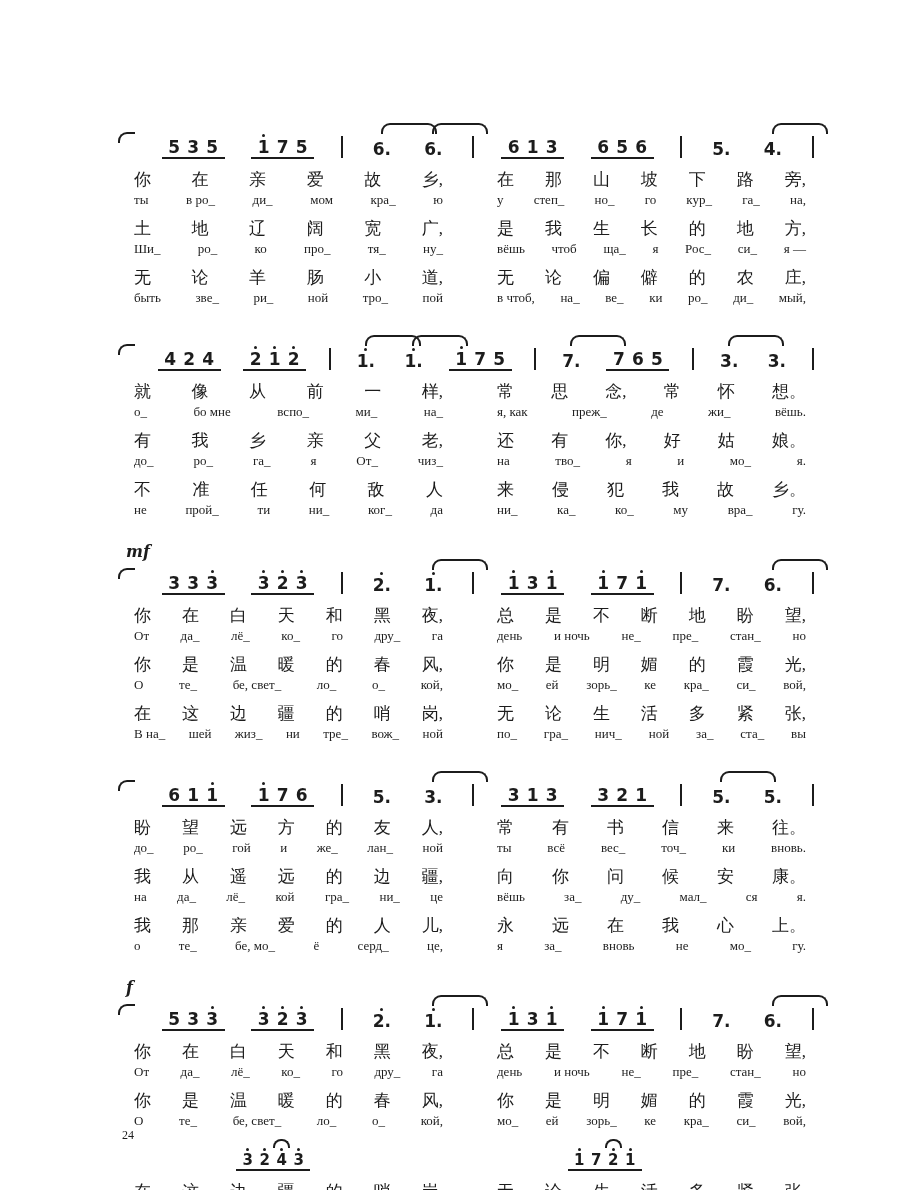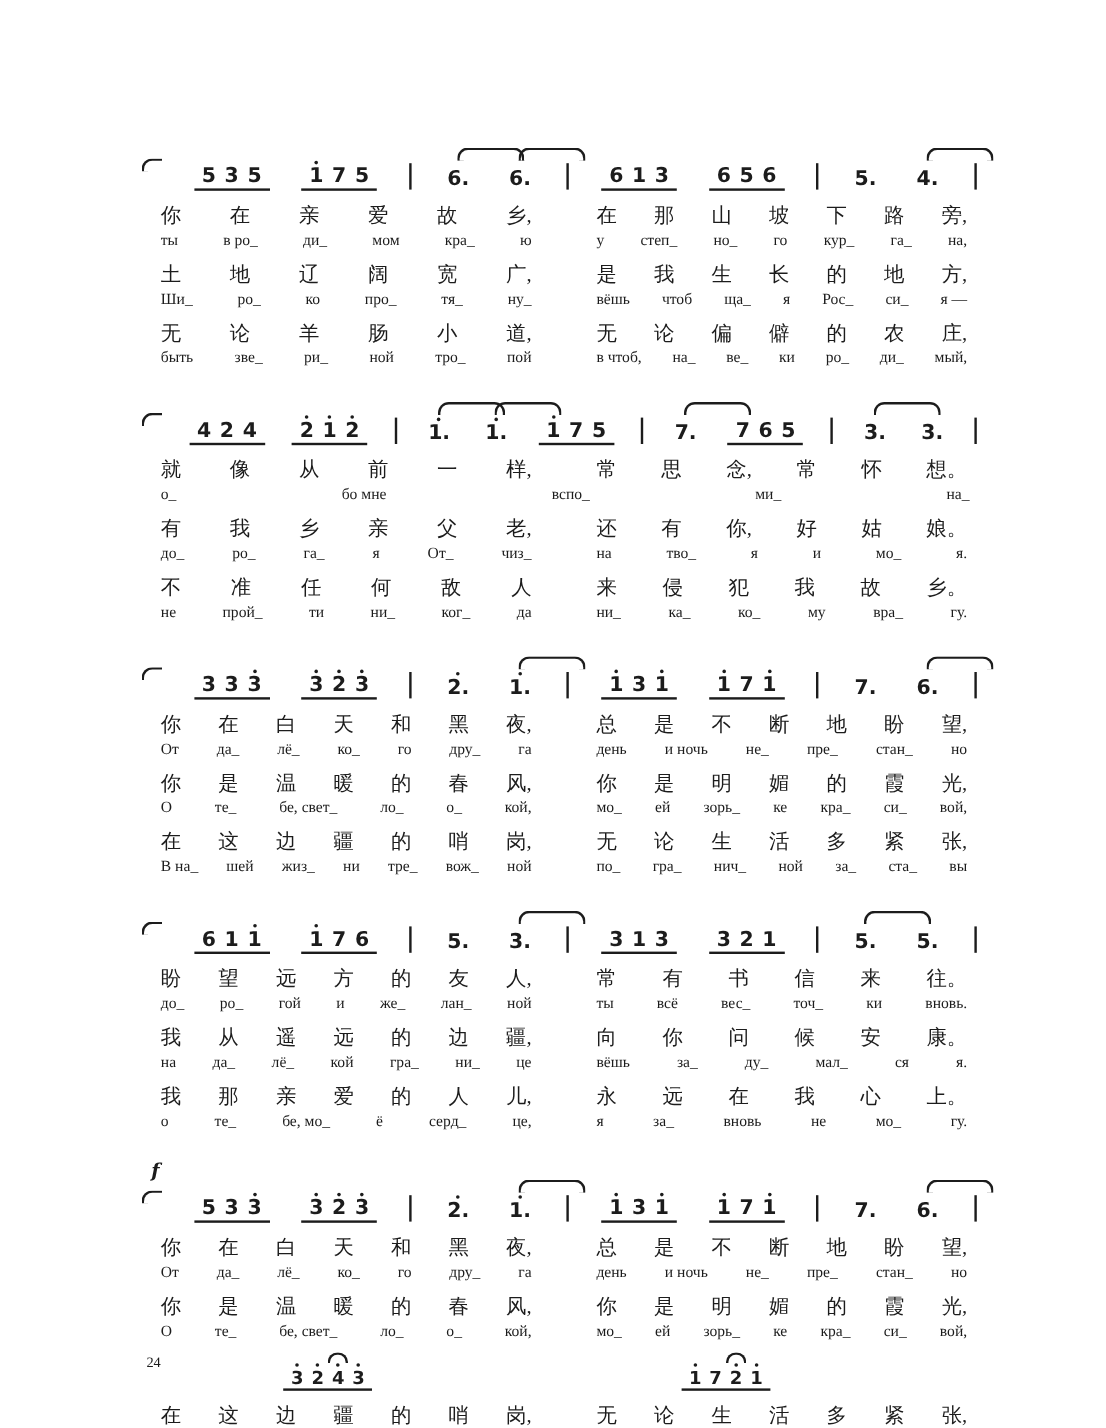--- a/index.html
+++ b/index.html
@@ -387,20 +387,27 @@
         </div>
       </div>
       <div class="lyr ru">
         <div class="half l">
           <span class="syl">о_</span>
           <span class="syl">бо мне</span>
           <span class="syl">вспо_</span>
           <span class="syl">ми_</span>
           <span class="syl">на_</span>
         </div>
+        <div class="half r">
+          <span class="syl">я, как</span>
+          <span class="syl">преж_</span>
+          <span class="syl">де</span>
+          <span class="syl">жи_</span>
+          <span class="syl">вёшь.</span>
+        </div>
       </div>
       <div class="lyr cn">
         <div class="half l">
           <span class="syl">有</span>
           <span class="syl">我</span>
           <span class="syl">乡</span>
           <span class="syl">亲</span>
           <span class="syl">父</span>
           <span class="syl">老,</span>
         </div>
@@ -462,20 +469,21 @@
           <span class="syl">ни_</span>
           <span class="syl">ка_</span>
           <span class="syl">ко_</span>
           <span class="syl">му</span>
           <span class="syl">вра_</span>
           <span class="syl">гу.</span>
         </div>
       </div>
     </div>
     <div class="system">
+      <div class="dyn">mf</div>
       <div class="melody">
         <span class="tiein"></span>
         <span class="grp beam">
           <span class="note">
             <span class="hidot"></span>
             <span class="nval">3</span>
           </span>
           <span class="note">
             <span class="hidot"></span>
             <span class="nval">3</span>

